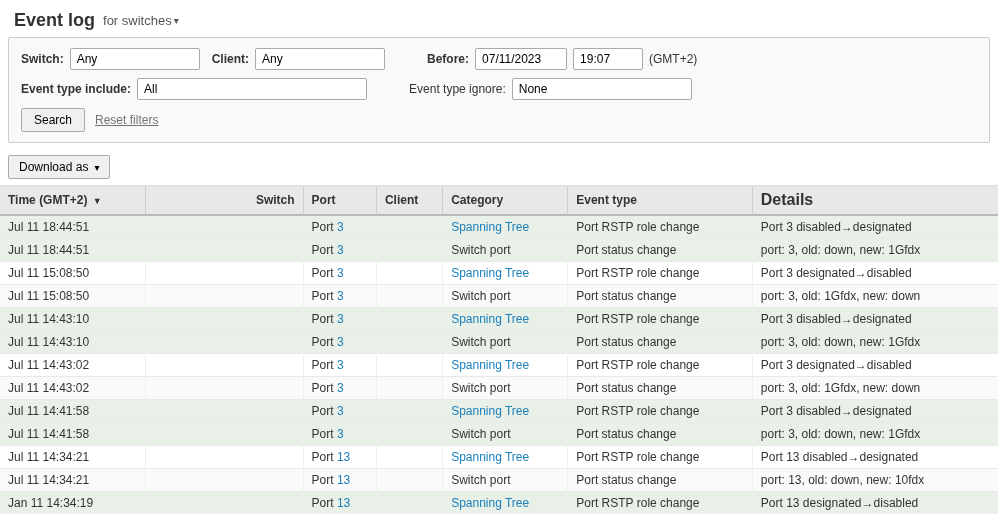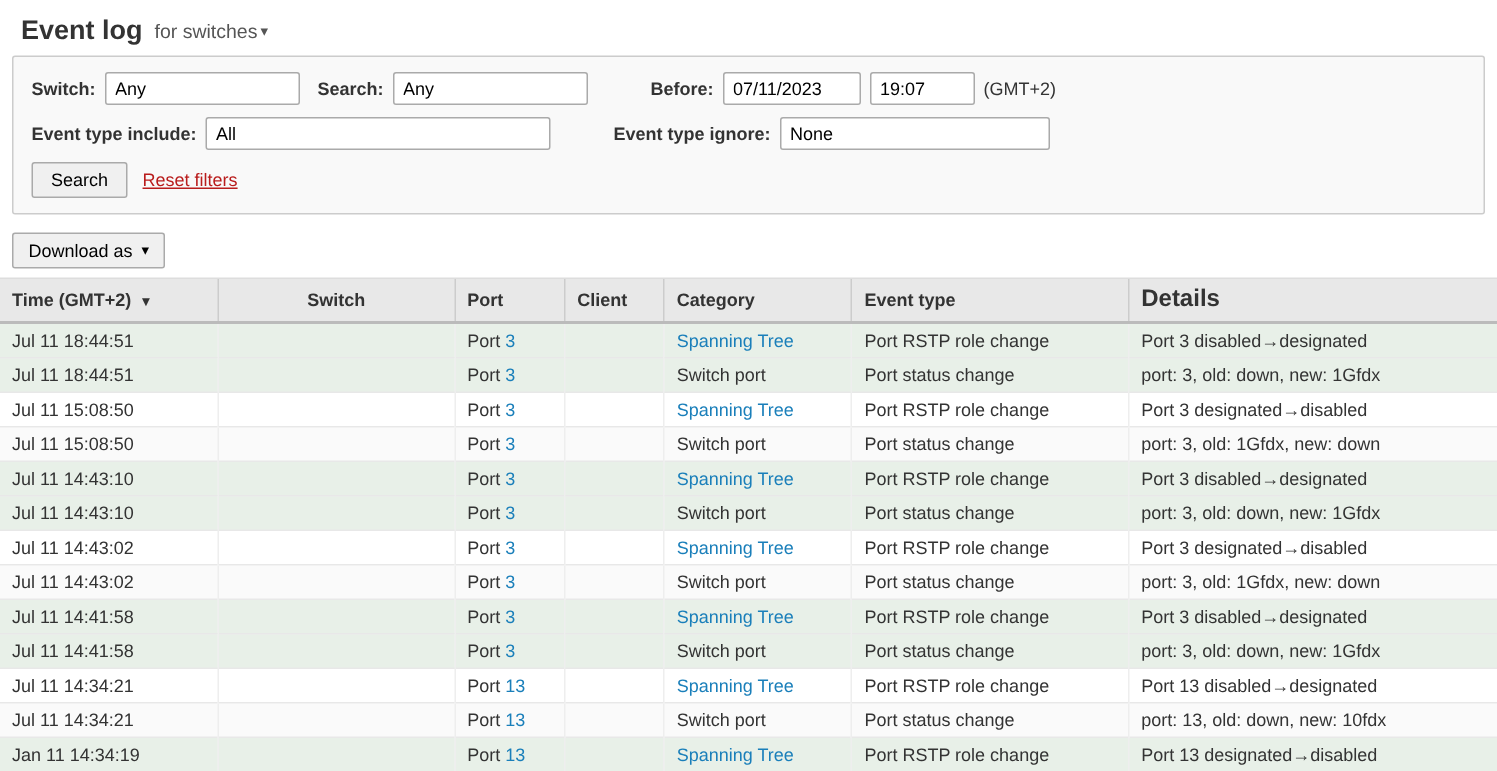--- a/index.html
+++ b/index.html
@@ -24,62 +24,62 @@
   </span>
 </div>
 
 <div style="border: 1px solid #ccc; background: #f9f9f9; margin: 2px 8px 8px 8px; padding: 10px 12px; border-radius: 2px;">
   <div style="display: flex; align-items: flex-end; gap: 12px; margin-bottom: 8px; flex-wrap: wrap;">
     <div style="display: flex; align-items: center; gap: 6px;">
       <label style="font-weight: bold; font-size: 12px; white-space: nowrap;">Switch:</label>
       <input type="text" style="border: 1px solid rgb(170, 170, 170); border-radius: 2px; padding: 3px 6px; font-size: 12px; width: 130px;" value="Any">
     </div>
     <div style="display: flex; align-items: center; gap: 6px;">
-      <label style="font-weight: bold; font-size: 12px; white-space: nowrap;">Search:</label>
+      <label style="font-weight: bold; font-size: 12px; white-space: nowrap;">Client:</label>
       <input type="text" style="border: 1px solid rgb(170, 170, 170); border-radius: 2px; padding: 3px 6px; font-size: 12px; width: 130px;" value="Any">
     </div>
     <div style="display: flex; align-items: center; gap: 6px; margin-left: 30px;">
       <label style="font-weight: bold; font-size: 12px; white-space: nowrap;">Before:</label>
       <input type="text" style="border: 1px solid rgb(170, 170, 170); border-radius: 2px; padding: 3px 6px; font-size: 12px; width: 92px;" value="07/11/2023">
       <input type="text" style="border: 1px solid rgb(170, 170, 170); border-radius: 2px; padding: 3px 6px; font-size: 12px; width: 70px;" value="19:07">
       <span style="font-size: 12px; color: #333;">(GMT+2)</span>
     </div>
   </div>
   <div style="display: flex; align-items: center; gap: 12px; margin-bottom: 8px; flex-wrap: wrap;">
     <div style="display: flex; align-items: center; gap: 6px;">
       <label style="font-weight: bold; font-size: 12px; white-space: nowrap;">Event type include:</label>
       <input type="text" style="border: 1px solid rgb(170, 170, 170); border-radius: 2px; padding: 3px 6px; font-size: 12px; width: 230px;" value="All">
     </div>
     <div style="display: flex; align-items: center; gap: 6px; margin-left: 30px;">
-      <label style="font-weight: bold; font-size: 12px; white-space: nowrap;">Event type ignore:</label>
+      <label style="font-weight: normal; font-size: 12px; white-space: nowrap;">Event type ignore:</label>
       <input type="text" style="border: 1px solid rgb(170, 170, 170); border-radius: 2px; padding: 3px 6px; font-size: 12px; width: 180px;" value="None">
     </div>
   </div>
   <div style="display: flex; align-items: center; gap: 10px;">
     <button style="border: 1px solid #aaa; border-radius: 2px; padding: 4px 12px; font-size: 12px; cursor: pointer; background: #f0f0f0;">Search</button>
-    <button style="background: none; border: none; color: #b91c1c; cursor: pointer; font-size: 12px; text-decoration: underline; padding: 0;">Reset filters</button>
+    <button style="background: none; border: none; color: #737373; cursor: pointer; font-size: 12px; text-decoration: underline; padding: 0;">Reset filters</button>
   </div>
 </div>
 
 <div style="padding: 4px 8px 6px 8px; display: flex; align-items: center; gap: 8px; border-bottom: 1px solid #ddd;">
   <button style="border: 1px solid #aaa; border-radius: 2px; padding: 4px 10px; font-size: 12px; cursor: pointer; background: #f0f0f0; display: flex; align-items: center; gap: 6px;">
     <span>Download as</span>
     <span style="font-size: 10px;">▾</span>
   </button>
 </div>
 
 <div style="overflow-x: auto;">
   <table>
     <thead>
       <tr>
         <th style="padding: 5px 8px; text-align: left; font-size: 12px; background: #e8e8e8; cursor: pointer; white-space: nowrap; border-right: 1px solid #ccc;">
           <span>Time (GMT+2)</span>
           <span style="font-size: 9px; margin-left: 2px;">▼</span>
         </th>
-        <th style="padding: 5px 8px; text-align: center; font-size: 12px; background: #e8e8e8; border-right: 1px solid #ccc;">Switch</th>
+        <th style="padding: 5px 8px; text-align: right; font-size: 12px; background: #e8e8e8; border-right: 1px solid #ccc;">Switch</th>
         <th style="padding: 5px 8px; text-align: left; font-size: 12px; background: #e8e8e8; border-right: 1px solid #ccc;">Port</th>
         <th style="padding: 5px 8px; text-align: left; font-size: 12px; background: #e8e8e8; border-right: 1px solid #ccc;">Client</th>
         <th style="padding: 5px 8px; text-align: left; font-size: 12px; background: #e8e8e8; border-right: 1px solid #ccc;">Category</th>
         <th style="padding: 5px 8px; text-align: left; font-size: 12px; background: #e8e8e8; border-right: 1px solid #ccc;">Event type</th>
         <th style="padding: 5px 8px; text-align: left; font-size: 16px; background: #e8e8e8;">Details</th>
       </tr>
     </thead>
     <tbody id="table-body">
     <tr style="border-bottom: 1px solid rgb(232, 232, 232); background-color: rgb(232, 240, 232);">
           <td style="padding: 4px 8px; white-space: nowrap; border-right: 1px solid rgb(238, 238, 238);">Jul 11 18:44:51</td>

